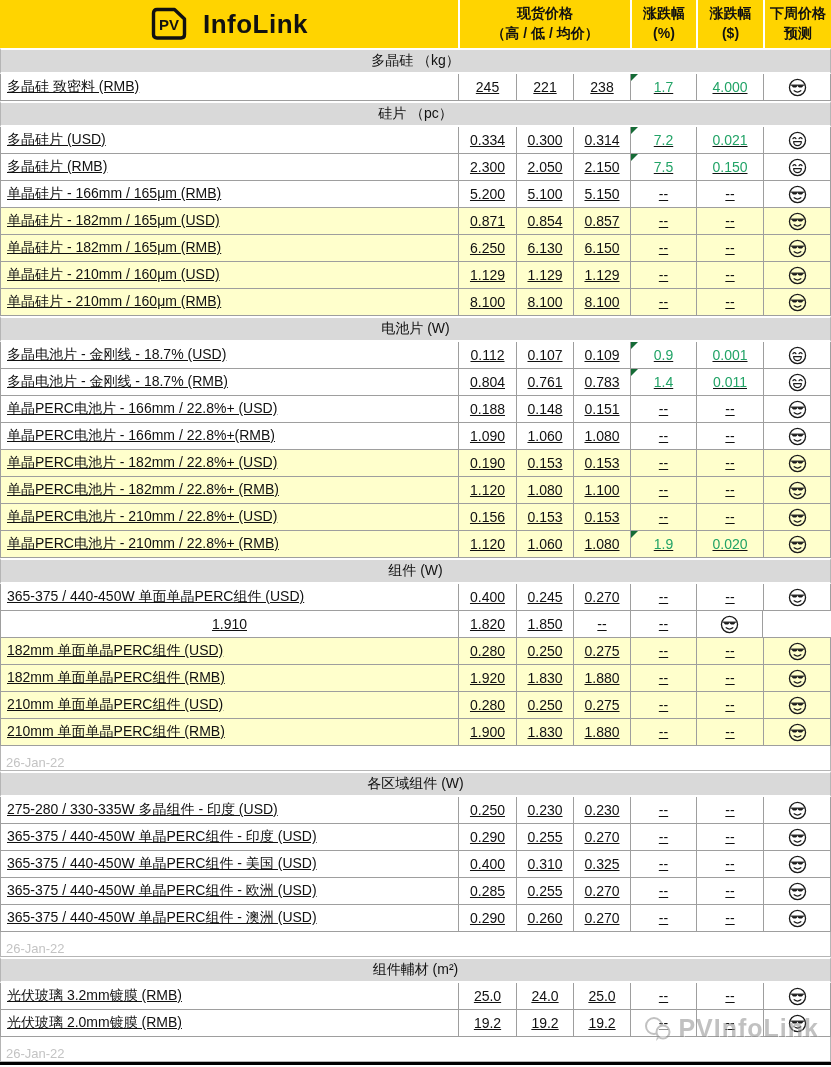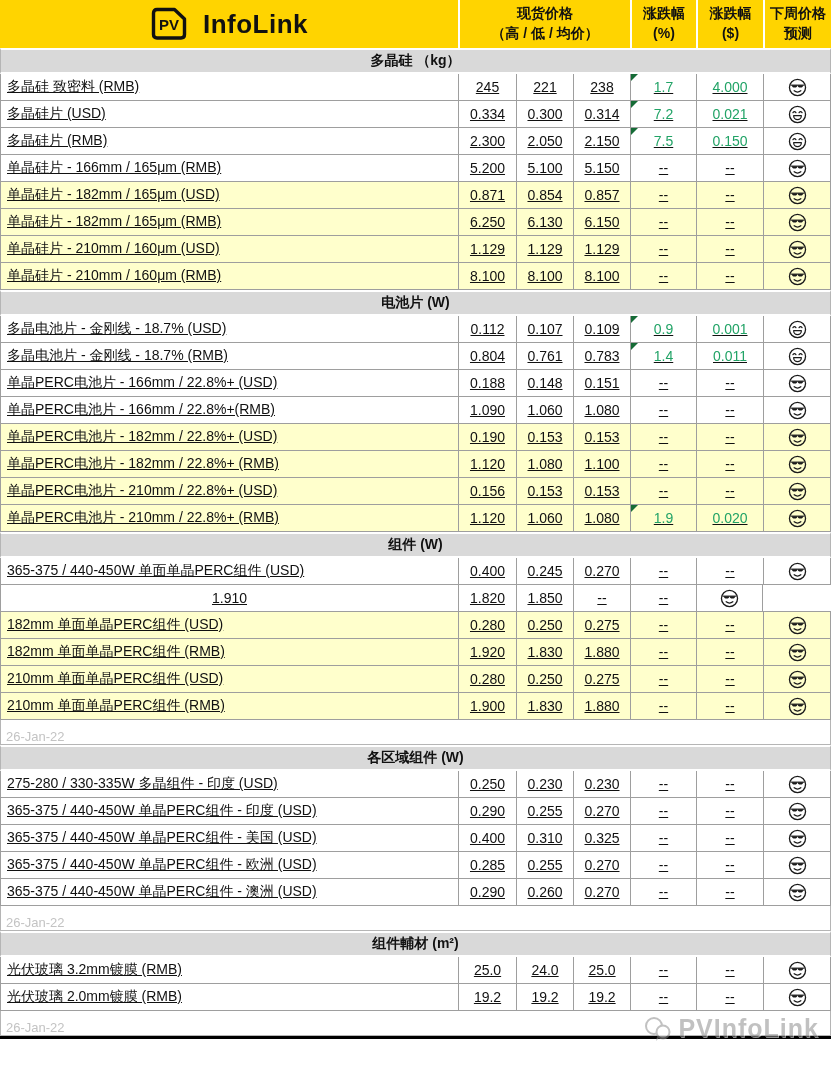--- a/index.html
+++ b/index.html
@@ -25,21 +25,21 @@
   .hcell:first-child { border-left:none; flex-direction:row; gap:7px; }
   .pv-badge { display:flex; align-items:center; }
   .brand-text { font-size: 26px; font-weight: bold; letter-spacing: .5px; color:#111;margin-left:8px; }
 
   
   .sec {
     height: 26px; background: #D9D9D9;
     border-top: 2px solid #fff; border-bottom: 2px solid #fff;
     border-left:1px solid #b5b5b5; border-right:1px solid #b5b5b5;
     display:flex; align-items:center; justify-content:center;
-    font-weight: bold; font-size: 14px;
+    font-weight: normal; font-size: 14px;
   }
 
   
   .row {
     display: grid;
     grid-template-columns: 458px 58px 57px 57px 66px 67px 68px;
     height: 27px; background: #fff; border-bottom: 1px solid #9e9e9e; text-decoration: underline;
   }
   .row.yellow { background: #FFFFCC; }
   .cell {
@@ -121,20 +121,23 @@
           <svg viewBox="0 0 24 24" width="21" height="21">
             <circle cx="12" cy="12" r="9.2" fill="none" stroke="#1a1a1a" stroke-width="1.5"></circle>
             <path d="M3.8 9.3 H20.2" stroke="#1a1a1a" stroke-width="1.3" fill="none"></path>
             <path d="M5.6 9.3 a3.1 2.7 0 0 0 6.2 0 z" fill="#1a1a1a"></path>
             <path d="M12.2 9.3 a3.1 2.7 0 0 0 6.2 0 z" fill="#1a1a1a"></path>
             <path d="M8.2 15.7 q3.8 3 7.6 0" stroke="#1a1a1a" stroke-width="1.4" fill="none" stroke-linecap="round"></path>
           </svg>
         </div>
   </div>
 
+  <div class="sec">
+    <span>硅片 （pc）</span>
+  </div>
 
   <div class="row">
     <div class="cell desc">多晶硅片 (USD)</div>
     <div class="cell">0.334</div>
     <div class="cell">0.300</div>
     <div class="cell">0.314</div>
     <div class="cell pct up">7.2<span class="tri"></span></div>
     <div class="cell chg up">0.021</div>
     <div class="cell face-cell">
           <svg viewBox="0 0 24 24" width="21" height="21">

